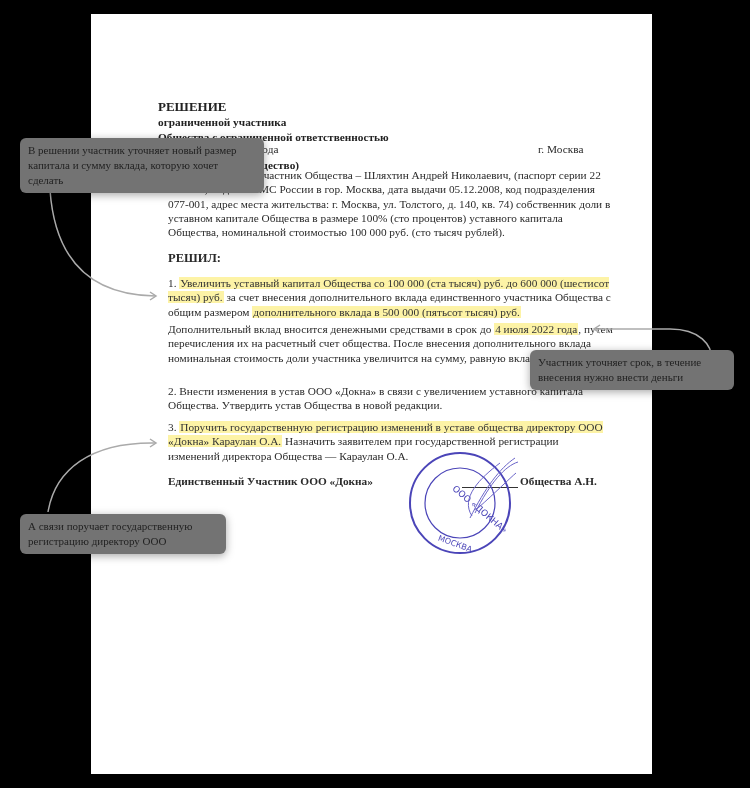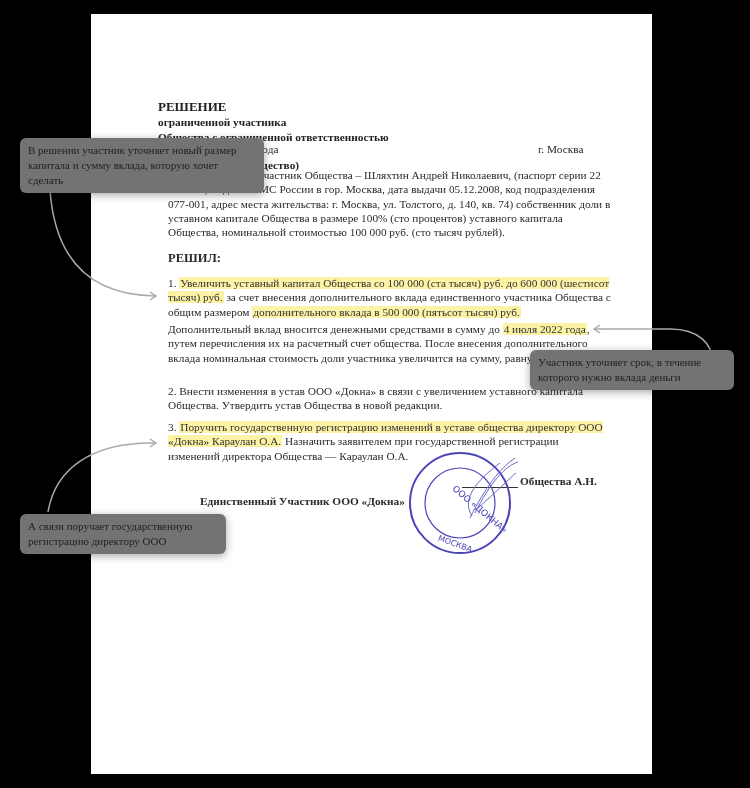--- a/index.html
+++ b/index.html
@@ -34,31 +34,31 @@
 <div class="doc-t p2" style="position:absolute;left:168px;top:168px;width:445px;text-indent:90px;">участник Общества – Шляхтин Андрей Николаевич, (паспорт серии 22 01 ······, выдан УФМС России в гор. Москва, дата выдачи 05.12.2008, код подразделения 077-001, адрес места жительства: г. Москва, ул. Толстого, д. 140, кв. 74) собственник доли в уставном капитале Общества в размере 100% (сто процентов) уставного капитала Общества, номинальной стоимостью 100 000 руб. (сто тысяч рублей).</div>
 
 <div class="doc-t" style="position:absolute;left:168px;top:251px;width:445px;text-align:left;font-weight:bold;font-size:12.5px;">РЕШИЛ:</div>
 
 <div class="doc-t" style="position:absolute;left:168px;top:276px;width:445px;">
   <span>1.</span>
   <mark>Увеличить уставный капитал Общества со 100 000 (ста тысяч) руб. до 600 000 (шестисот тысяч) руб.</mark><span> за счет внесения дополнительного вклада единственного участника  Общества с общим размером </span><mark>дополнительного вклада в 500 000 (пятьсот тысяч) руб.</mark>
 </div>
 
 <div class="doc-t" style="position:absolute;left:168px;top:322px;width:445px;">
-  <span>Дополнительный вклад вносится денежными средствами в сумму до </span><mark>4 июля 2022 года</mark><span>, путем перечисления их на расчетный счет общества. После внесения дополнительного вклада номинальная стоимость доли участника увеличится на сумму, равную вклада.</span>
+  <span>Дополнительный вклад вносится денежными средствами в срок до </span><mark>4 июля 2022 года</mark><span>, путем перечисления их на расчетный счет общества. После внесения дополнительного вклада номинальная стоимость доли участника увеличится на сумму, равную вклада.</span>
 </div>
 
 <div class="doc-t" style="position:absolute;left:168px;top:384px;width:445px;">2. Внести изменения в устав ООО «Докна» в связи с увеличением уставного капитала Общества. Утвердить устав Общества в новой редакции.</div>
 
 <div class="doc-t" style="position:absolute;left:168px;top:420px;width:445px;">
   <span>3.</span>
   <mark>Поручить государственную регистрацию изменений в уставе общества директору ООО «Докна» Караулан О.А.</mark><span> Назначить заявителем при государственной регистрации изменений директора Общества — Караулан О.А.</span>
 </div>
 
-<div class="doc-t" style="position:absolute;left:168px;top:494px;font-weight:bold;margin-left:32px;">Единственный Участник ООО «Докна»</div>
+<div class="doc-t" style="position:absolute;left:168px;top:474px;font-weight:bold;">Единственный Участник ООО «Докна»</div>
 <div style="position:absolute;left:462px;top:487px;width:56px;border-top:1px solid #333;"></div>
 <div class="doc-t" style="position:absolute;left:520px;top:474px;font-weight:bold;">Общества А.Н.</div>
 
 <svg class="stamp" viewBox="0 0 120 110" width="120" height="110">
   <circle cx="60" cy="55" r="50" fill="none" stroke="#4b45b8" stroke-width="2"></circle>
   <circle cx="60" cy="55" r="35" fill="none" stroke="#4b45b8" stroke-width="1.2"></circle>
   <text x="45" y="50" font-family="DejaVu Sans, sans-serif" font-size="9" fill="#4b45b8" transform="rotate(40 60 55)">ООО «ДОКНА»</text>
   <text x="38" y="100" font-family="DejaVu Sans, sans-serif" font-size="8" fill="#4b45b8" transform="rotate(20 60 95)">МОСКВА</text>
   <path d="M70 70 C 85 40, 100 20, 115 10 M75 65 C 90 35, 105 18, 118 14 M72 68 C 60 50, 80 30, 100 15 M78 60 C 95 45, 110 30, 116 25" fill="none" stroke="#6a64c9" stroke-width="1"></path>
 </svg>
@@ -66,19 +66,19 @@
 <svg class="conn" width="750" height="788">
   <path d="M50 190 C 55 260, 90 295, 155 296" fill="none" stroke="#aaa" stroke-width="1.5"></path>
   <path d="M150 292 L156 296 L150 300" fill="none" stroke="#aaa" stroke-width="1.5"></path>
   <path d="M595 329 L670 329 C 700 329, 712 345, 712 360" fill="none" stroke="#aaa" stroke-width="1.5"></path>
   <path d="M600 325 L594 329 L600 333" fill="none" stroke="#aaa" stroke-width="1.5"></path>
   <path d="M48 512 C 55 470, 90 442, 155 443" fill="none" stroke="#aaa" stroke-width="1.5"></path>
   <path d="M150 439 L156 443 L150 447" fill="none" stroke="#aaa" stroke-width="1.5"></path>
 </svg>
 
 <div class="callout" style="left:20px;top:138px;width:228px;">В решении участник уточняет новый размер капитала и сумму вклада, которую хочет сделать</div>
-<div class="callout" style="left:530px;top:350px;width:188px;">Участник уточняет срок, в течение которого нужно вклада деньги</div>
+<div class="callout" style="left:530px;top:350px;width:188px;">Участник уточняет срок, в течение внесения нужно внести деньги</div>
 <div class="callout" style="left:20px;top:514px;width:190px;">А связи поручает государственную регистрацию директору ООО</div>
 
 <style>
   .doc-t { font-family:"Liberation Serif", serif; font-size:11.3px; line-height:14.3px; color:#2a2a2a; }
   .doc .t1, .doc .t2, .doc .t3, .doc .t4 { width:440px; }
 </style>
 
 </body></html>

